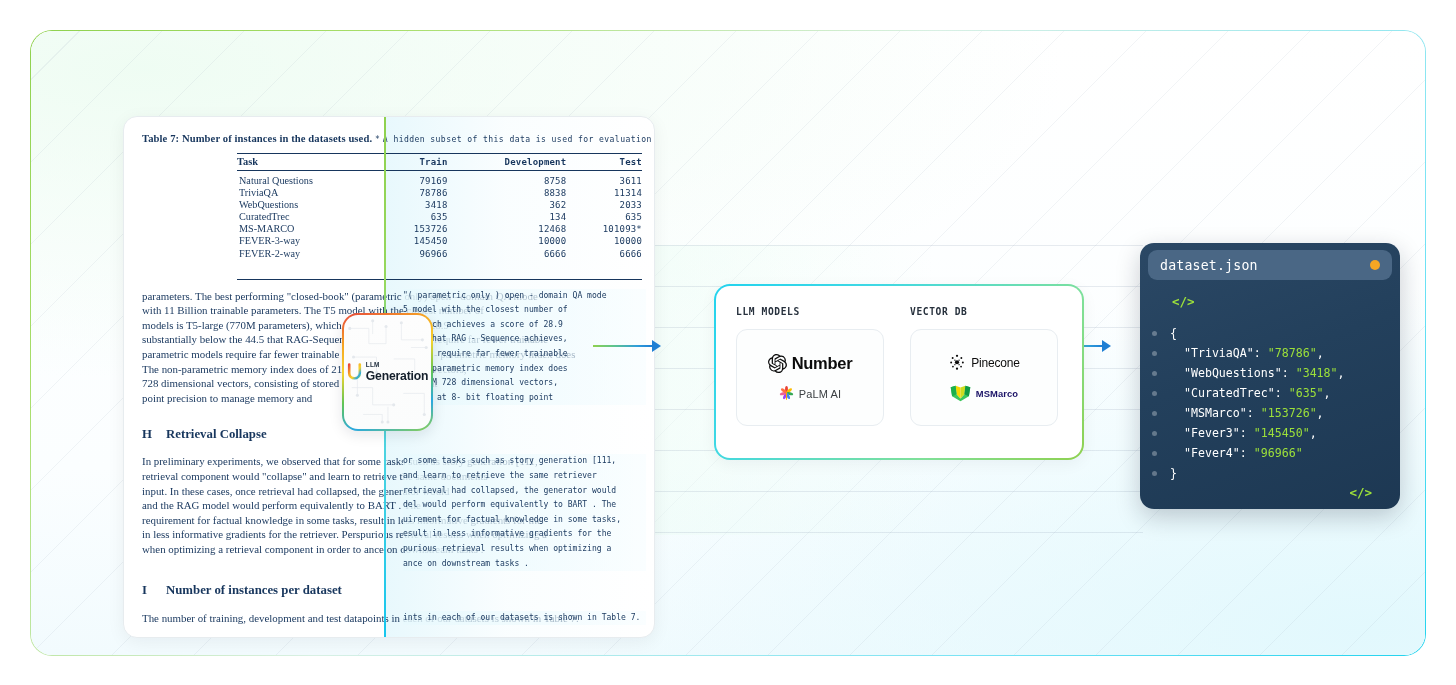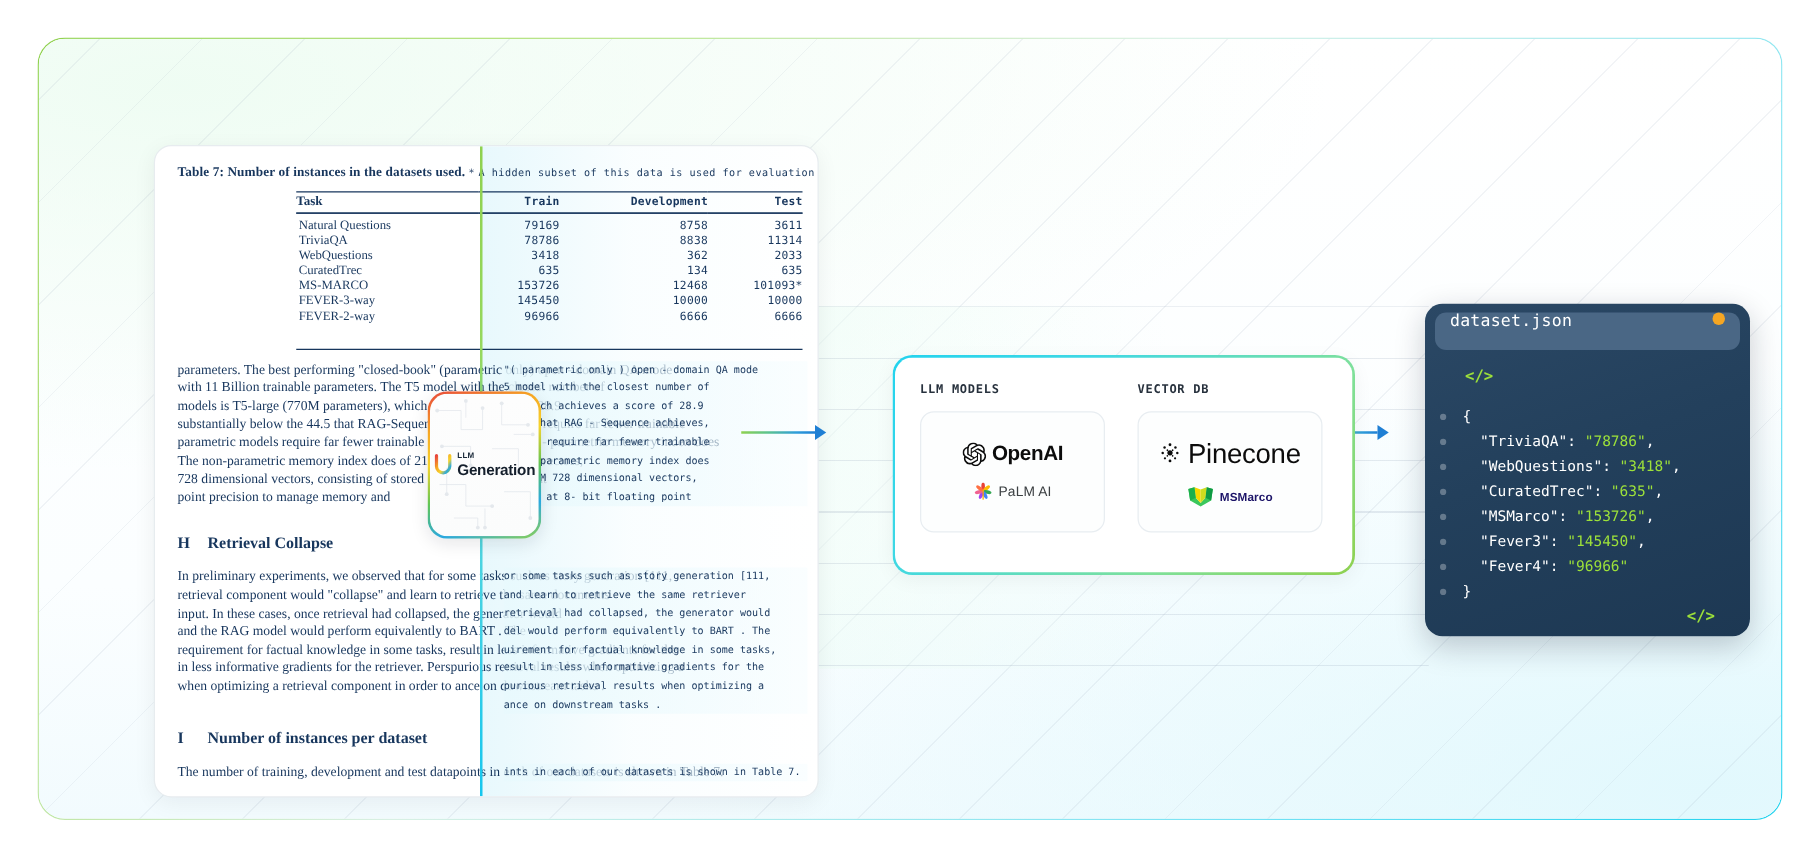--- a/index.html
+++ b/index.html
@@ -222,21 +222,21 @@
     width: 148px; height: 97px;
     border: 1px solid #e8edf1;
     border-radius: 11px;
     background: #fdfefe;
     display: flex; flex-direction: column;
     align-items: center; justify-content: center;
     gap: 13px;
   }
   .brand-row { display: flex; align-items: center; gap: 5px; }
   .brand-openai { font-size: 16.5px; font-weight: 700; color: #0c0c0c; letter-spacing: -.3px; }
-  .brand-pinecone { font-size: 22px; font-weight: 400; color: #0c0c0c; letter-spacing: -.2px; }
+  .brand-pinecone { font-size: 12px; font-weight: 400; color: #0c0c0c; letter-spacing: -.2px; }
   .brand-palm { font-size: 11px; color: #3c4043; letter-spacing: .1px; }
   .brand-weaviate { font-size: 9.4px; font-weight: 700; color: #1c1468; letter-spacing: .1px; }
 
   
   .arrow { position: absolute; height: 12px; z-index: 4; }
   .arrow .shaft {
     position: absolute; left: 0; top: 5px; height: 1.6px; width: calc(100% - 9px);
     background: linear-gradient(90deg, #8fd14f 0%, #5ec48d 35%, #2f9ddb 75%, #1f7fd4 100%);
   }
   .arrow .head {
@@ -255,21 +255,21 @@
     border-radius: 14px;
     background: linear-gradient(160deg,#2b4865 0%, #23405c 45%, #1d3853 100%);
     box-shadow: 0 8px 24px rgba(15,23,42,.22);
     overflow: hidden;
     z-index: 6;
   }
   .json-head {
     position: absolute; left: 8px; top: 7px; right: 8px; height: 30px;
     border-radius: 9px;
     background: #4a6785;
-    display: flex; justify-content: space-between;
+    display: flex; align-items: center; justify-content: space-between;
     padding: 0 12px;
   }
   .json-title {
     font-family: "DejaVu Sans Mono", monospace;
     font-size: 13.2px; color: #ffffff; letter-spacing: .2px;
   }
   .json-dot { width: 10px; height: 10px; border-radius: 50%; background: #f5a623; }
   .json-body {
     position: absolute; left: 0; top: 44px; right: 0; bottom: 0;
     padding: 5px 0 0 0;
@@ -506,21 +506,21 @@
     </div>
 
     <div class="stack-card">
       <div class="stack-col a">
         <div class="stack-label">LLM MODELS</div>
         <div class="stack-box">
           <div class="brand-row">
             <svg width="19" height="19" viewBox="0 0 24 24">
               <path fill="#0c0c0c" d="M22.28 9.82a5.98 5.98 0 0 0-.52-4.91 6.05 6.05 0 0 0-6.51-2.9A6.07 6.07 0 0 0 4.98 4.18a5.98 5.98 0 0 0-4 2.9 6.05 6.05 0 0 0 .74 7.1 5.98 5.98 0 0 0 .51 4.91 6.05 6.05 0 0 0 6.52 2.9A5.98 5.98 0 0 0 13.26 24a6.06 6.06 0 0 0 5.77-4.21 5.99 5.99 0 0 0 4-2.9 6.06 6.06 0 0 0-.75-7.07Zm-9.02 12.6a4.48 4.48 0 0 1-2.88-1.04l.14-.08 4.78-2.76a.79.79 0 0 0 .39-.68v-6.74l2.02 1.17a.07.07 0 0 1 .04.06v5.58a4.5 4.5 0 0 1-4.49 4.49ZM3.6 18.3a4.47 4.47 0 0 1-.54-3.01l.14.09 4.78 2.76a.77.77 0 0 0 .78 0l5.84-3.37v2.33a.08.08 0 0 1-.03.07l-4.83 2.79a4.5 4.5 0 0 1-6.14-1.65ZM2.34 7.9a4.48 4.48 0 0 1 2.34-1.97V11.6a.77.77 0 0 0 .38.67l5.82 3.36-2.02 1.17a.07.07 0 0 1-.07 0l-4.83-2.8A4.5 4.5 0 0 1 2.34 7.9Zm16.6 3.86-5.83-3.4 2.02-1.16a.07.07 0 0 1 .07 0l4.83 2.79a4.49 4.49 0 0 1-.68 8.1v-5.67a.8.8 0 0 0-.4-.66Zm2.01-3.02-.14-.09-4.77-2.78a.78.78 0 0 0-.79 0L9.42 9.24V6.9a.07.07 0 0 1 .03-.06l4.83-2.79a4.49 4.49 0 0 1 6.67 4.65ZM8.32 12.87 6.3 11.7a.07.07 0 0 1-.04-.06V6.07a4.49 4.49 0 0 1 7.36-3.45l-.14.08-4.78 2.76a.79.79 0 0 0-.39.68v6.73Zm1.1-2.36 2.6-1.5 2.6 1.5v3l-2.6 1.5-2.6-1.5Z"></path>
             </svg>
-            <span class="brand-openai">OpenAI</span>
+            <span class="brand-openai">Number</span>
           </div>
           <div class="brand-row">
             <svg width="15" height="15" viewBox="0 0 24 24">
               <g transform="translate(12,11)">
                 <ellipse cx="0" cy="-5.6" rx="2.3" ry="5.3" fill="#ea4335"></ellipse>
                 <ellipse cx="0" cy="-5.6" rx="2.3" ry="5.3" fill="#fbbc04" transform="rotate(51)"></ellipse>
                 <ellipse cx="0" cy="-5.6" rx="2.3" ry="5.3" fill="#34a853" transform="rotate(103)"></ellipse>
                 <ellipse cx="0" cy="-5.6" rx="2.3" ry="5.3" fill="#4285f4" transform="rotate(154)"></ellipse>
                 <ellipse cx="0" cy="-5.6" rx="2.3" ry="5.3" fill="#a142f4" transform="rotate(205)"></ellipse>
                 <ellipse cx="0" cy="-5.6" rx="2.3" ry="5.3" fill="#f06292" transform="rotate(257)"></ellipse>

